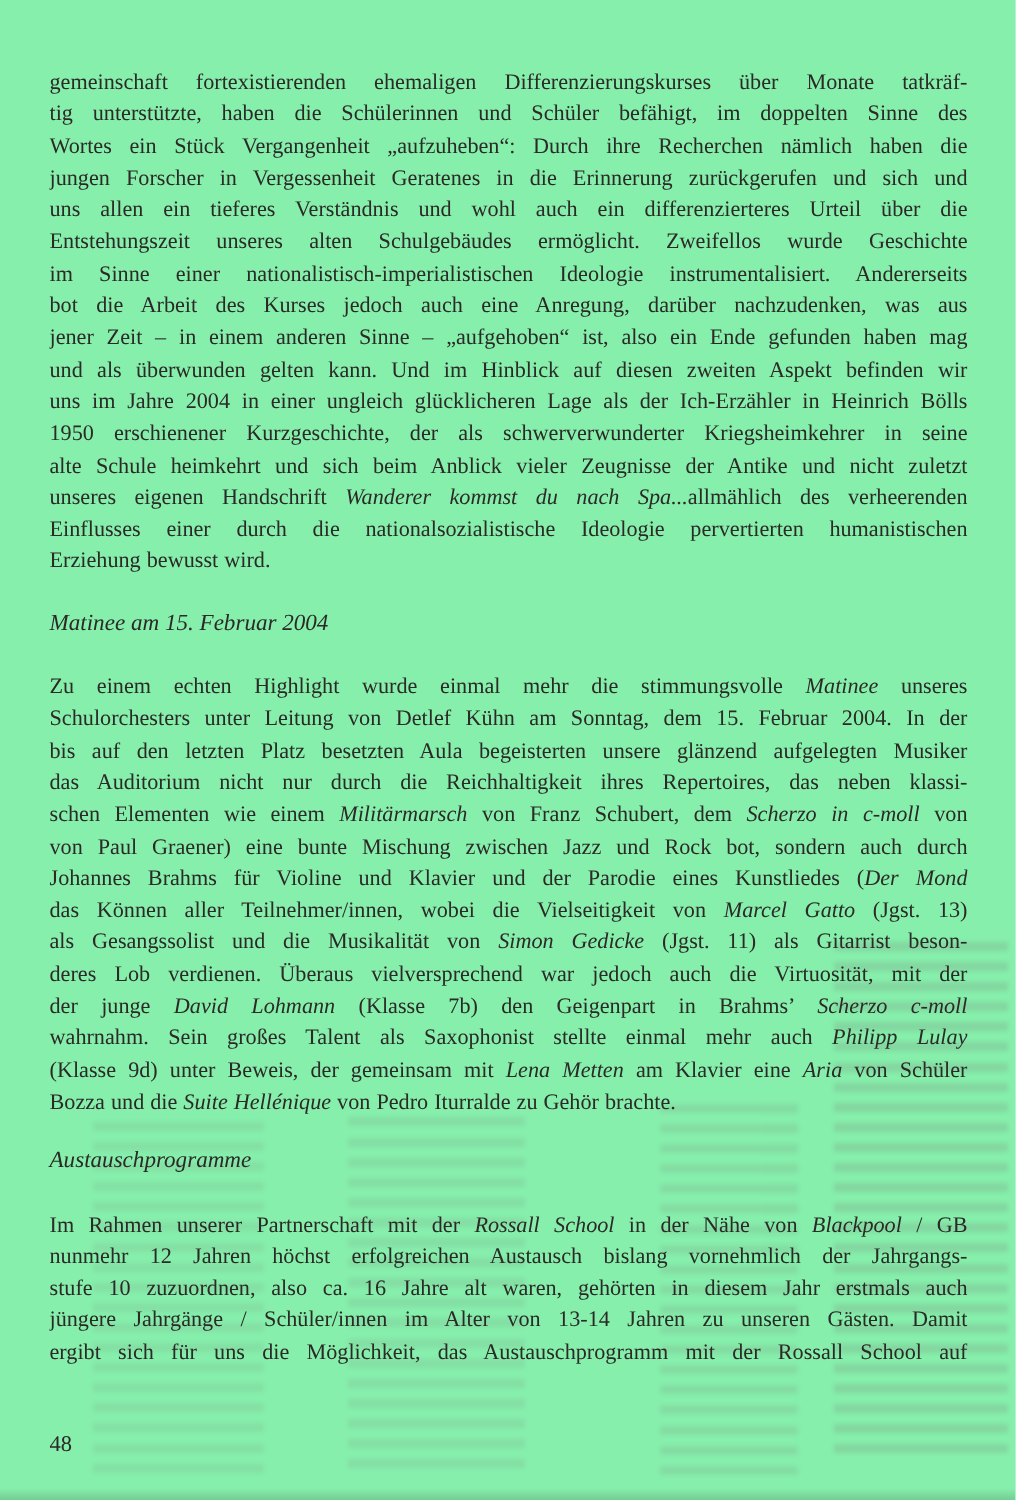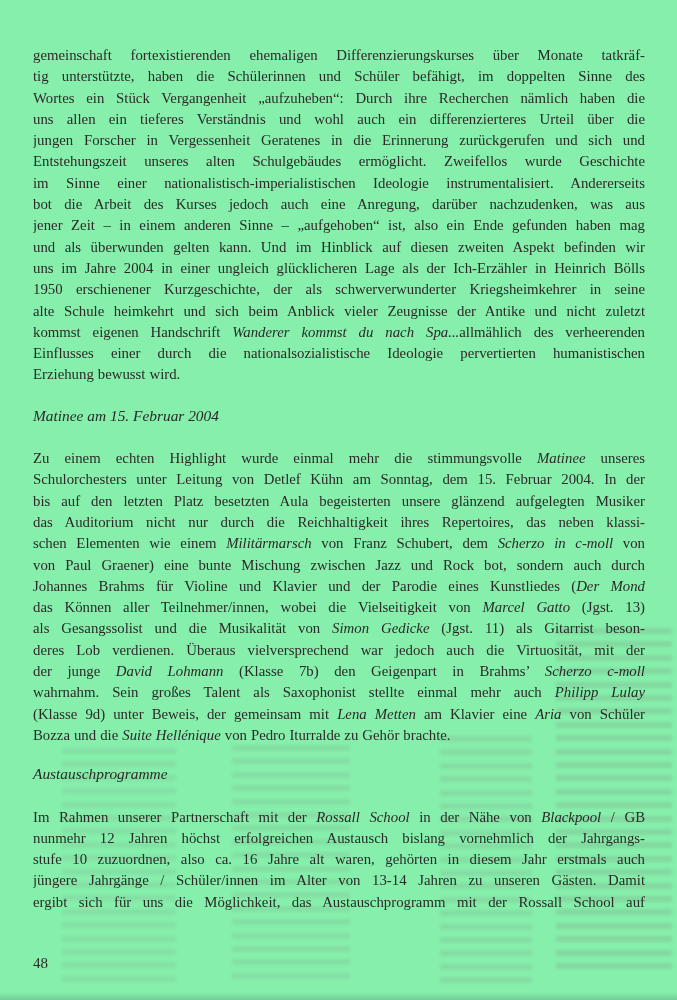--- a/index.html
+++ b/index.html
@@ -75,31 +75,31 @@
   <div class="bleed bleed-b"></div>
   <div class="bleed bleed-c"></div>
   <div class="bleed bleed-d"></div>
 
   <div class="page-content">
 
     <div class="para short-last">
         <div class="tline"><span>gemeinschaft fortexistierenden ehemaligen Differenzierungskurses über Monate tatkräf-</span></div>
         <div class="tline"><span>tig unterstützte, haben die Schülerinnen und Schüler befähigt, im doppelten Sinne des</span></div>
         <div class="tline"><span>Wortes ein Stück Vergangenheit „aufzuheben“: Durch ihre Recherchen nämlich haben die</span></div>
+        <div class="tline"><span>jungen Forscher in Vergessenheit Geratenes in die Erinnerung zurückgerufen und sich und</span></div>
         <div class="tline"><span>uns allen ein tieferes Verständnis und wohl auch ein differenzierteres Urteil über die</span></div>
-        <div class="tline"><span>jungen Forscher in Vergessenheit Geratenes in die Erinnerung zurückgerufen und sich und</span></div>
         <div class="tline"><span>Entstehungszeit unseres alten Schulgebäudes ermöglicht. Zweifellos wurde Geschichte</span></div>
         <div class="tline"><span>im Sinne einer nationalistisch-imperialistischen Ideologie instrumentalisiert. Andererseits</span></div>
         <div class="tline"><span>bot die Arbeit des Kurses jedoch auch eine Anregung, darüber nachzudenken, was aus</span></div>
         <div class="tline"><span>jener Zeit – in einem anderen Sinne – „aufgehoben“ ist, also ein Ende gefunden haben mag</span></div>
         <div class="tline"><span>und als überwunden gelten kann. Und im Hinblick auf diesen zweiten Aspekt befinden wir</span></div>
         <div class="tline"><span>uns im Jahre 2004 in einer ungleich glücklicheren Lage als der Ich-Erzähler in Heinrich Bölls</span></div>
         <div class="tline"><span>1950 erschienener Kurzgeschichte, der als schwerverwunderter Kriegsheimkehrer in seine</span></div>
         <div class="tline"><span>alte Schule heimkehrt und sich beim Anblick vieler Zeugnisse der Antike und nicht zuletzt</span></div>
-        <div class="tline"><span>kommst eigenen Handschrift </span><span class="it">Wanderer kommst du nach Spa...</span><span>allmählich des verheerenden</span></div>
+        <div class="tline"><span>unseres eigenen Handschrift </span><span class="it">Wanderer kommst du nach Spa...</span><span>allmählich des verheerenden</span></div>
         <div class="tline"><span>Einflusses einer durch die nationalsozialistische Ideologie pervertierten humanistischen</span></div>
         <div class="tline"><span>Erziehung bewusst wird.</span></div>
       </div>
 
     <h2 class="section-heading heading-matinee">Matinee am 15. Februar 2004</h2>
 
     <div class="para short-last para-matinee">
         <div class="tline"><span>Zu einem echten Highlight wurde einmal mehr die stimmungsvolle </span><span class="it">Matinee</span><span> unseres</span></div>
         <div class="tline"><span>Schulorchesters unter Leitung von Detlef Kühn am Sonntag, dem 15. Februar 2004. In der</span></div>
         <div class="tline"><span>bis auf den letzten Platz besetzten Aula begeisterten unsere glänzend aufgelegten Musiker</span></div>

